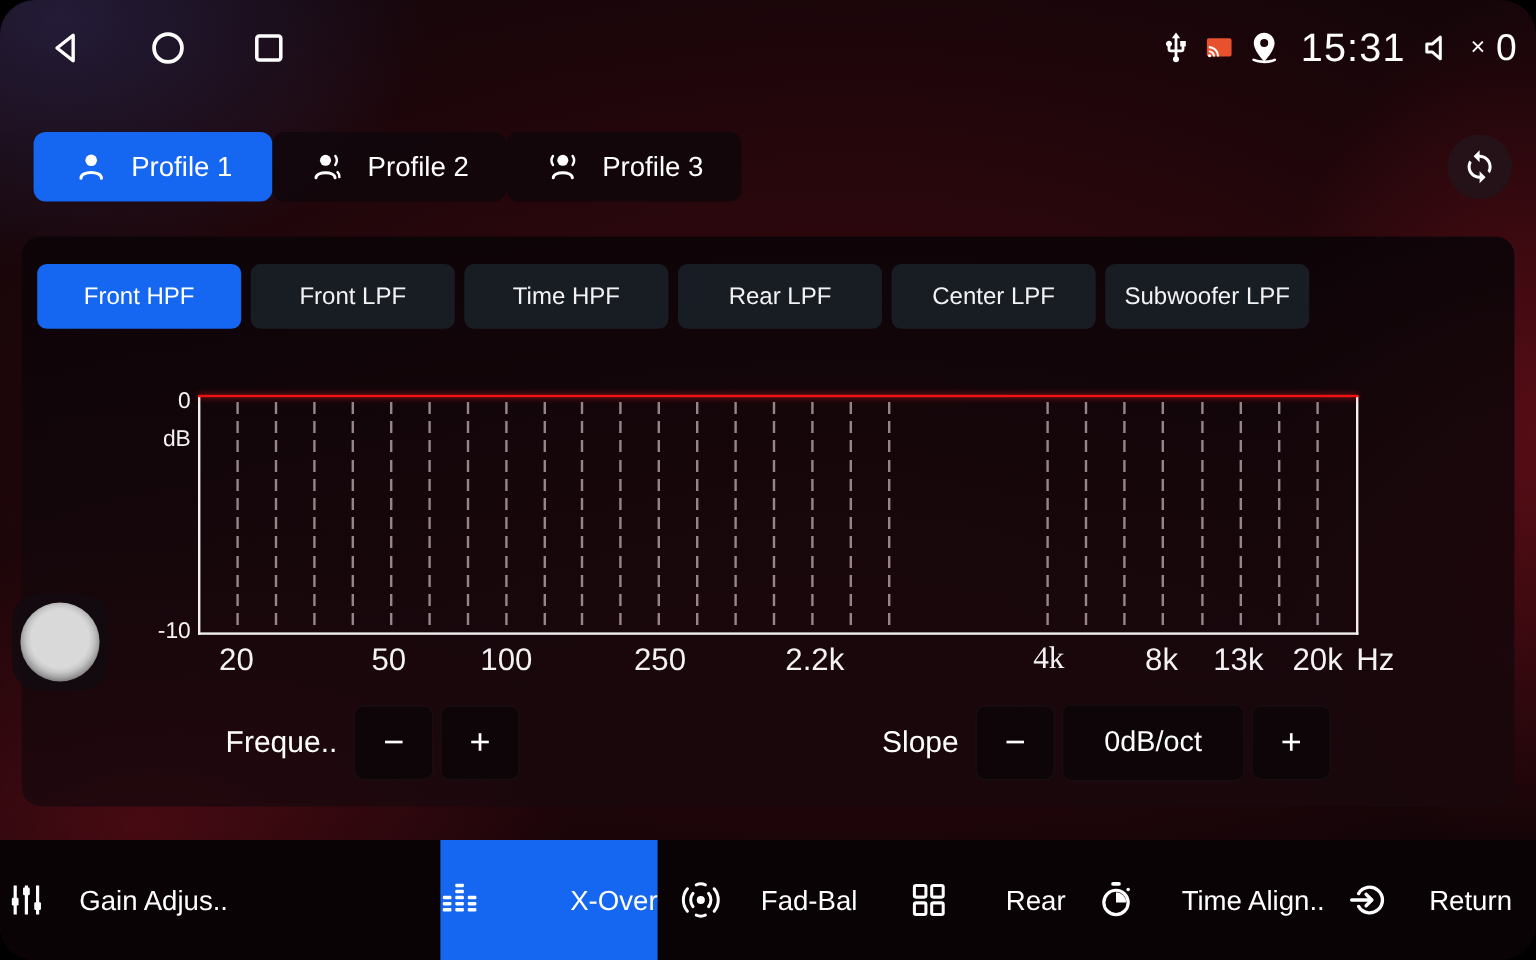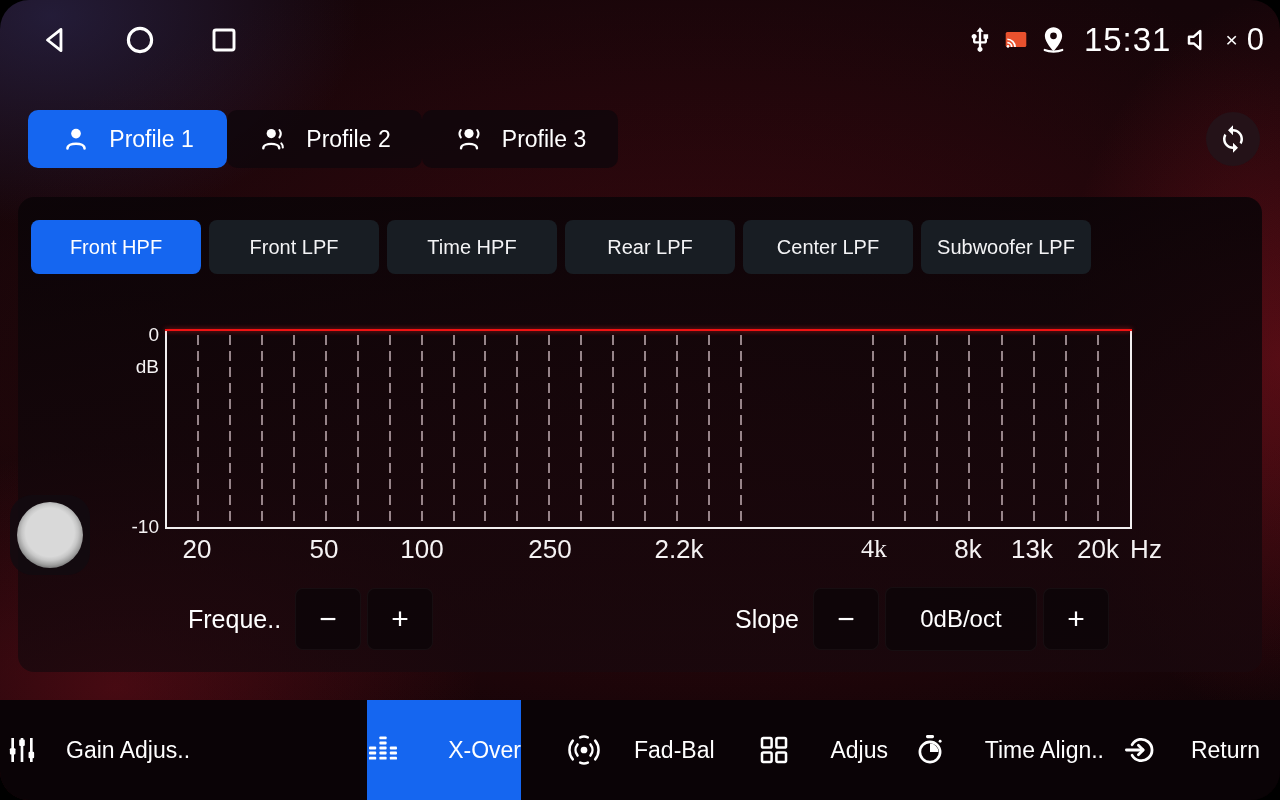--- a/index.html
+++ b/index.html
@@ -257,21 +257,21 @@
             </g>
             <g fill="#fff">
               <rect x="2.9" y="10.6" width="4.2" height="4.8" rx="0.8"></rect>
               <rect x="9.9" y="4.2" width="4.2" height="4.8" rx="0.8"></rect>
               <rect x="16.9" y="13.4" width="4.2" height="4.8" rx="0.8"></rect>
             </g>
           </svg>
       </span>
       <span class="nlabel">Gain Adjus..</span>
     </div>
-    <div class="nav-item active" style="left:367px;width:154px">
+    <div class="nav-item active" style="left:367px;width:181px">
       <span class="icn">
         <svg width="32" height="32" viewBox="0 0 24 24" fill="#fff">
             <g>
               <rect x="1.5" y="9.4" width="5.4" height="2.2" rx="0.7"></rect>
               <rect x="1.5" y="13.2" width="5.4" height="2.2" rx="0.7"></rect>
               <rect x="1.5" y="17" width="5.4" height="2.2" rx="0.7"></rect>
               <rect x="9.3" y="1.8" width="5.4" height="2.2" rx="0.7"></rect>
               <rect x="9.3" y="5.6" width="5.4" height="2.2" rx="0.7"></rect>
               <rect x="9.3" y="9.4" width="5.4" height="2.2" rx="0.7"></rect>
               <rect x="9.3" y="13.2" width="5.4" height="2.2" rx="0.7"></rect>
@@ -302,21 +302,21 @@
     </div>
     <div class="nav-item" style="left:758px;width:130px">
       <span class="icn">
         <svg width="32" height="32" viewBox="0 0 24 24" fill="none" stroke="#fff" stroke-width="1.9">
             <rect x="3" y="3" width="7.2" height="7.2" rx="1.1"></rect>
             <rect x="13.8" y="3" width="7.2" height="7.2" rx="1.1"></rect>
             <rect x="3" y="13.8" width="7.2" height="7.2" rx="1.1"></rect>
             <rect x="13.8" y="13.8" width="7.2" height="7.2" rx="1.1"></rect>
           </svg>
       </span>
-      <span class="nlabel">Adjus</span>
+      <span class="nlabel">Rear</span>
     </div>
     <div class="nav-item" style="left:914px;width:190px">
       <span class="icn">
         <svg width="32" height="32" viewBox="0 0 24 24">
             <circle cx="12" cy="13.5" r="7.6" fill="none" stroke="#fff" stroke-width="2"></circle>
             <rect x="9" y="0.8" width="6" height="2.3" rx="1.1" fill="#fff"></rect>
             <path d="M12 13.5V7.2a6.3 6.3 0 0 1 6.3 6.3z" fill="#fff"></path>
             <circle cx="19.6" cy="5.4" r="1.1" fill="#fff"></circle>
           </svg>
       </span>

